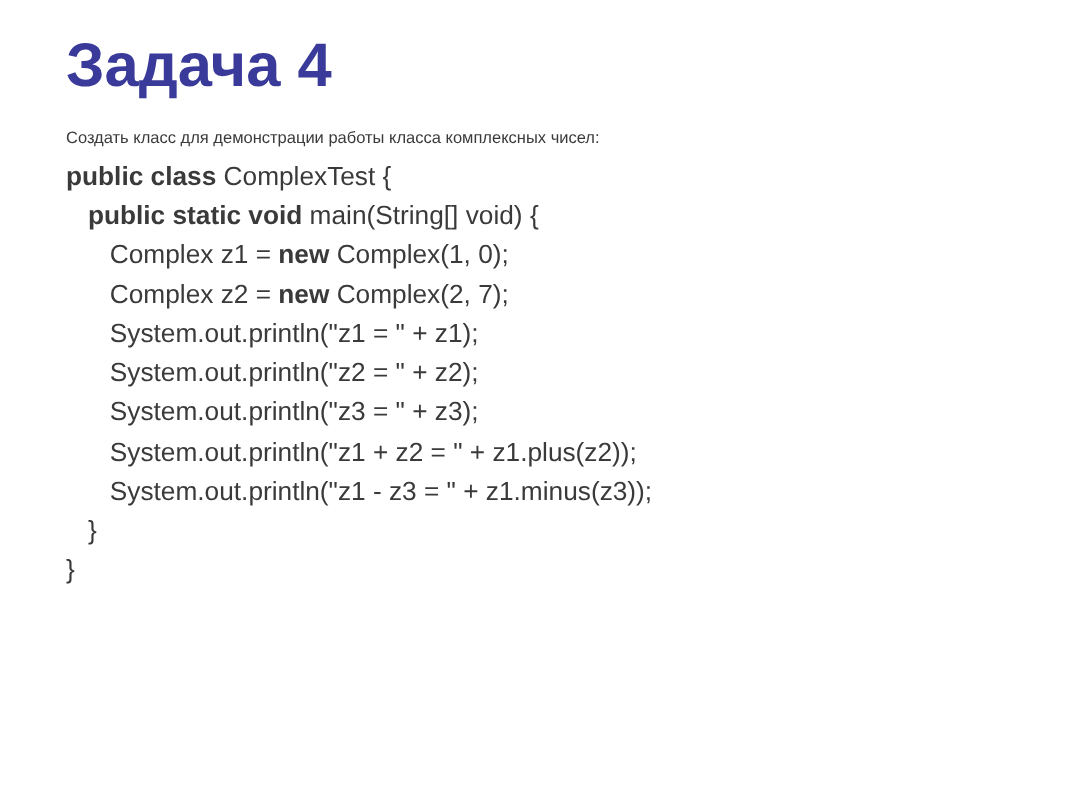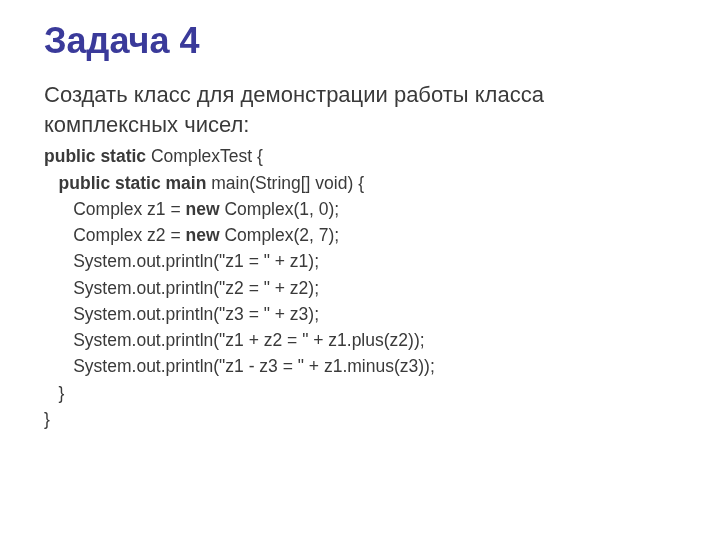--- a/index.html
+++ b/index.html
@@ -6,49 +6,49 @@
     body {
       width: 720px;
       height: 540px;
       background: #ffffff;
       font-family: Arial, "Helvetica Neue", Helvetica, sans-serif;
       padding: 20px 44px 0 44px;
       overflow: hidden;
     }
     .title {
       color: #3a3a9a;
-      font-size: 36px;
+      font-size: 41px;
       font-weight: bold;
       margin-bottom: 18px;
     }
     .intro {
       color: #3a3a3a;
-      font-size: 22px;
+      font-size: 11px;
       line-height: 1.35;
       margin-bottom: 4px;
     }
     .code-line {
       color: #3a3a3a;
       font-size: 17.5px;
       line-height: 1.5;
       white-space: pre;
       font-family: Arial, "Helvetica Neue", Helvetica, sans-serif;
     }
     .kw { font-weight: bold; }
   </style>
 </head>
 <body>
 
 <h1 class="title">Задача 4</h1>
 
 <p class="intro">Создать класс для демонстрации работы класса комплексных чисел:</p>
 
 <div>
-  <div class="code-line"><span class="kw">public static </span><span>ComplexTest {</span></div>
-  <div class="code-line"><span>   </span><span class="kw">public static main </span><span>main(String[] void) {</span></div>
+  <div class="code-line"><span class="kw">public class </span><span>ComplexTest {</span></div>
+  <div class="code-line"><span>   </span><span class="kw">public static void </span><span>main(String[] void) {</span></div>
   <div class="code-line"><span>      </span><span>Complex z1 = </span><span class="kw">new </span><span>Complex(1, 0);</span></div>
   <div class="code-line"><span>      </span><span>Complex z2 = </span><span class="kw">new </span><span>Complex(2, 7);</span></div>
   <div class="code-line"><span>      </span><span>System.out.println("z1 = " + z1);</span></div>
   <div class="code-line"><span>      </span><span>System.out.println("z2 = " + z2);</span></div>
   <div class="code-line"><span>      </span><span>System.out.println("z3 = " + z3);</span></div>
   <div class="code-line"><span>      </span><span>System.out.println("z1 + z2 = " + z1.plus(z2));</span></div>
   <div class="code-line"><span>      </span><span>System.out.println("z1 - z3 = " + z1.minus(z3));</span></div>
   <div class="code-line"><span>   </span><span>}</span></div>
   <div class="code-line"><span>}</span></div>
 </div>

